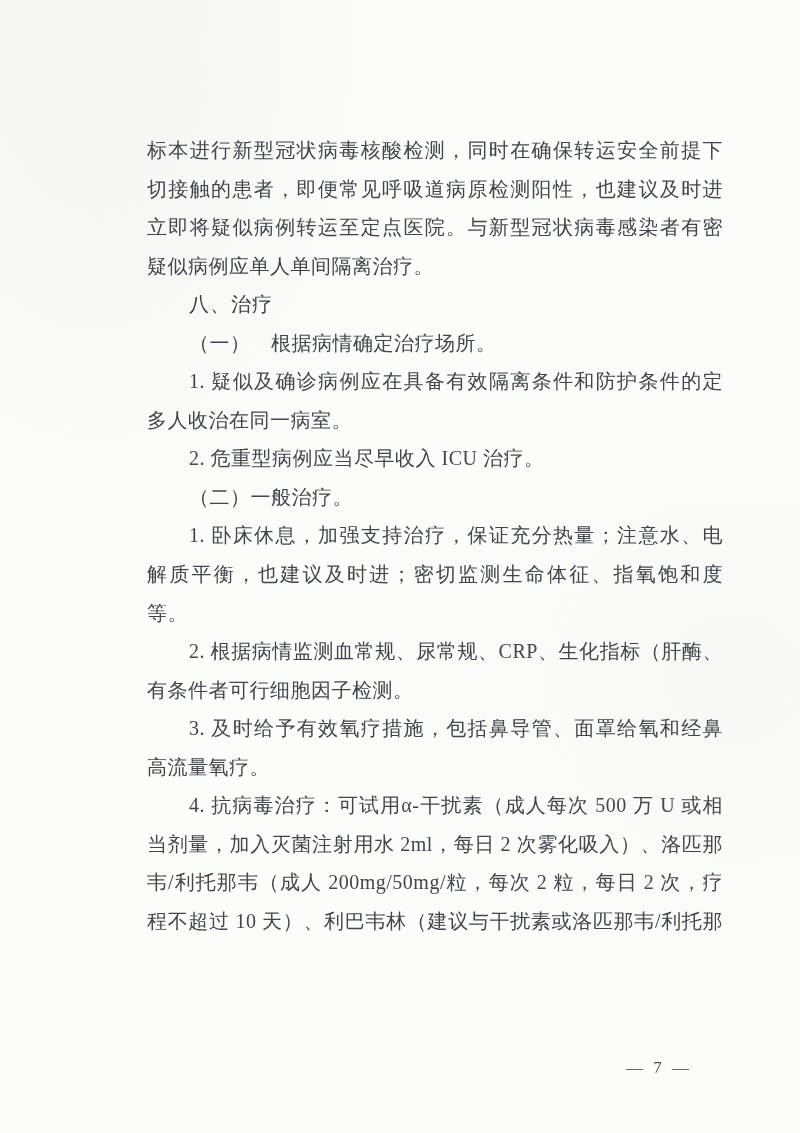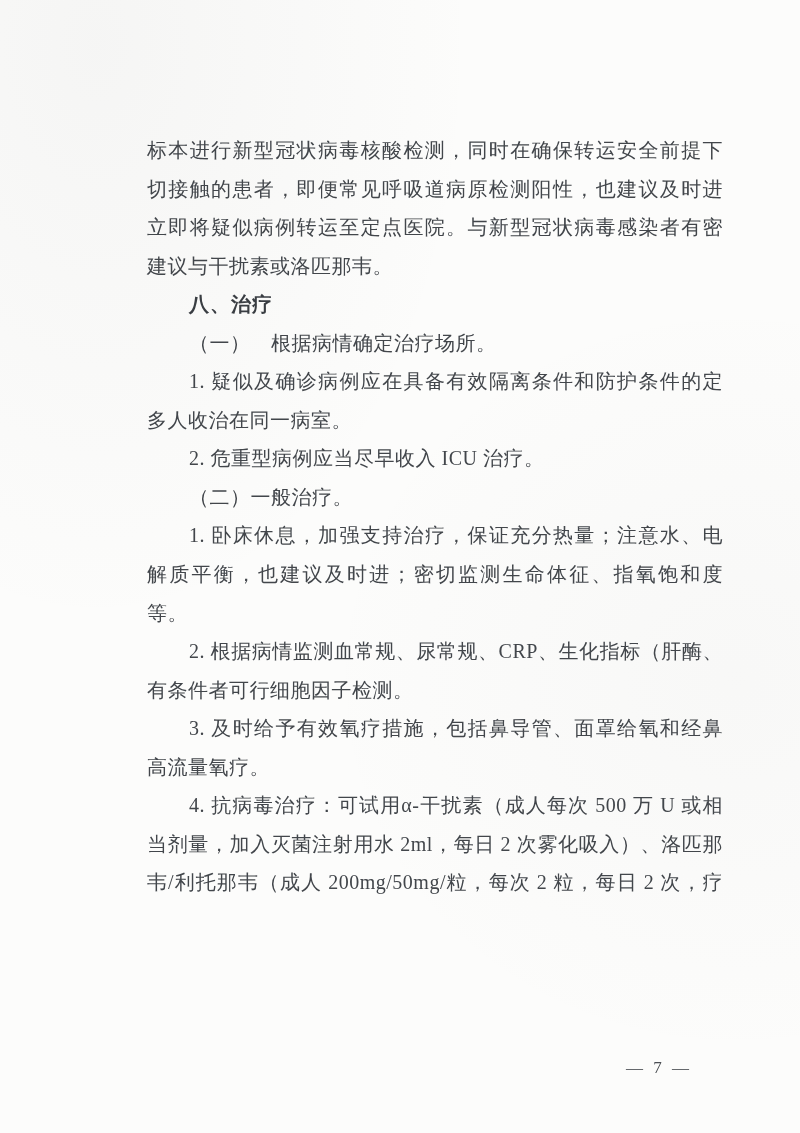--- a/index.html
+++ b/index.html
@@ -34,21 +34,21 @@
     letter-spacing: 0.5px;
   }
   .line.j {
     text-align: justify;
     text-align-last: justify;
   }
   .line.indent {
     text-indent: 42px;
   }
   .line.heading {
-    font-weight: bold;
+    font-weight: normal;
     color: #393d42;
     letter-spacing: 1px;
   }
   .footer {
     position: absolute;
     top: 1056px;
     right: 108px;
     font-size: 17px;
     line-height: 24px;
     letter-spacing: 3px;
@@ -57,33 +57,34 @@
   }
 </style>
 </head>
 <body>
 
 <div class="page">
   <div class="content">
     <div class="line j">标本进行新型冠状病毒核酸检测，同时在确保转运安全前提下</div>
     <div class="line j">切接触的患者，即便常见呼吸道病原检测阳性，也建议及时进</div>
     <div class="line j">立即将疑似病例转运至定点医院。与新型冠状病毒感染者有密</div>
-    <div class="line">建议与干扰素或洛匹那韦。</div>
+    <div class="line">疑似病例应单人单间隔离治疗。</div>
     <div class="line indent heading">八、治疗</div>
     <div class="line indent">（一）　根据病情确定治疗场所。</div>
     <div class="line indent j">1. 疑似及确诊病例应在具备有效隔离条件和防护条件的定</div>
     <div class="line">多人收治在同一病室。</div>
     <div class="line indent">2. 危重型病例应当尽早收入 ICU 治疗。</div>
     <div class="line indent">（二）一般治疗。</div>
     <div class="line indent j">1. 卧床休息，加强支持治疗，保证充分热量；注意水、电</div>
     <div class="line j">解质平衡，也建议及时进；密切监测生命体征、指氧饱和度</div>
     <div class="line">等。</div>
     <div class="line indent j">2. 根据病情监测血常规、尿常规、CRP、生化指标（肝酶、</div>
     <div class="line">有条件者可行细胞因子检测。</div>
     <div class="line indent j">3. 及时给予有效氧疗措施，包括鼻导管、面罩给氧和经鼻</div>
     <div class="line">高流量氧疗。</div>
     <div class="line indent j">4. 抗病毒治疗：可试用α-干扰素（成人每次 500 万 U 或相</div>
     <div class="line j">当剂量，加入灭菌注射用水 2ml，每日 2 次雾化吸入）、洛匹那</div>
     <div class="line j">韦/利托那韦（成人 200mg/50mg/粒，每次 2 粒，每日 2 次，疗</div>
+    <div class="line j">程不超过 10 天）、利巴韦林（建议与干扰素或洛匹那韦/利托那</div>
   </div>
 
   <div class="footer">— 7 —</div>
 </div>
 
 </body></html>

